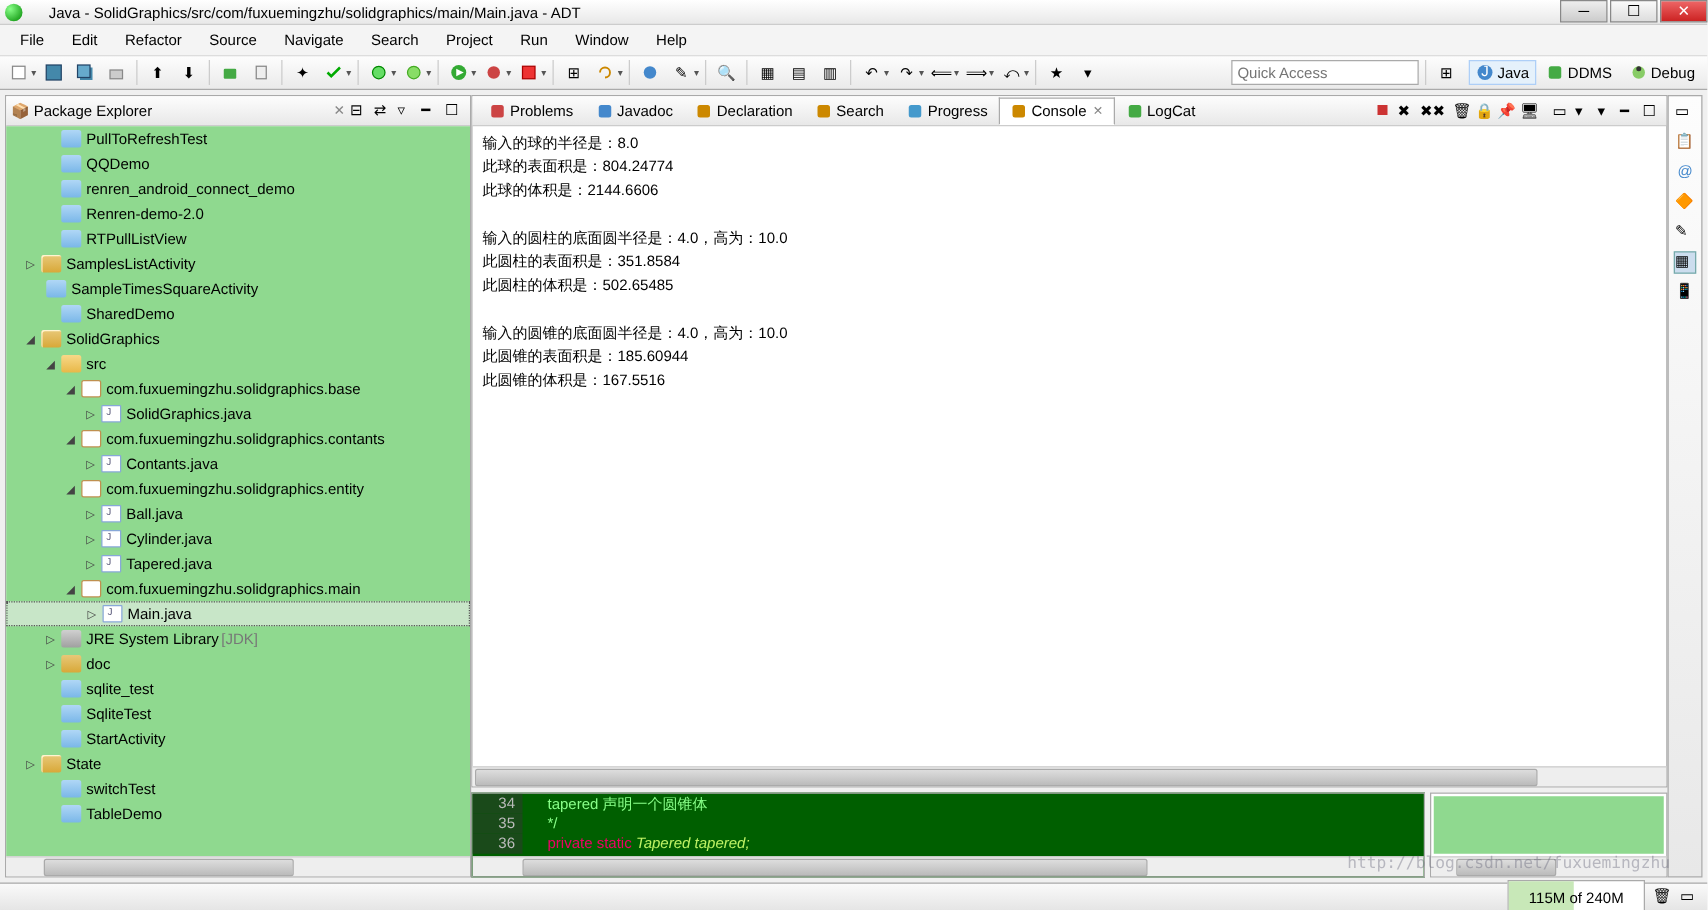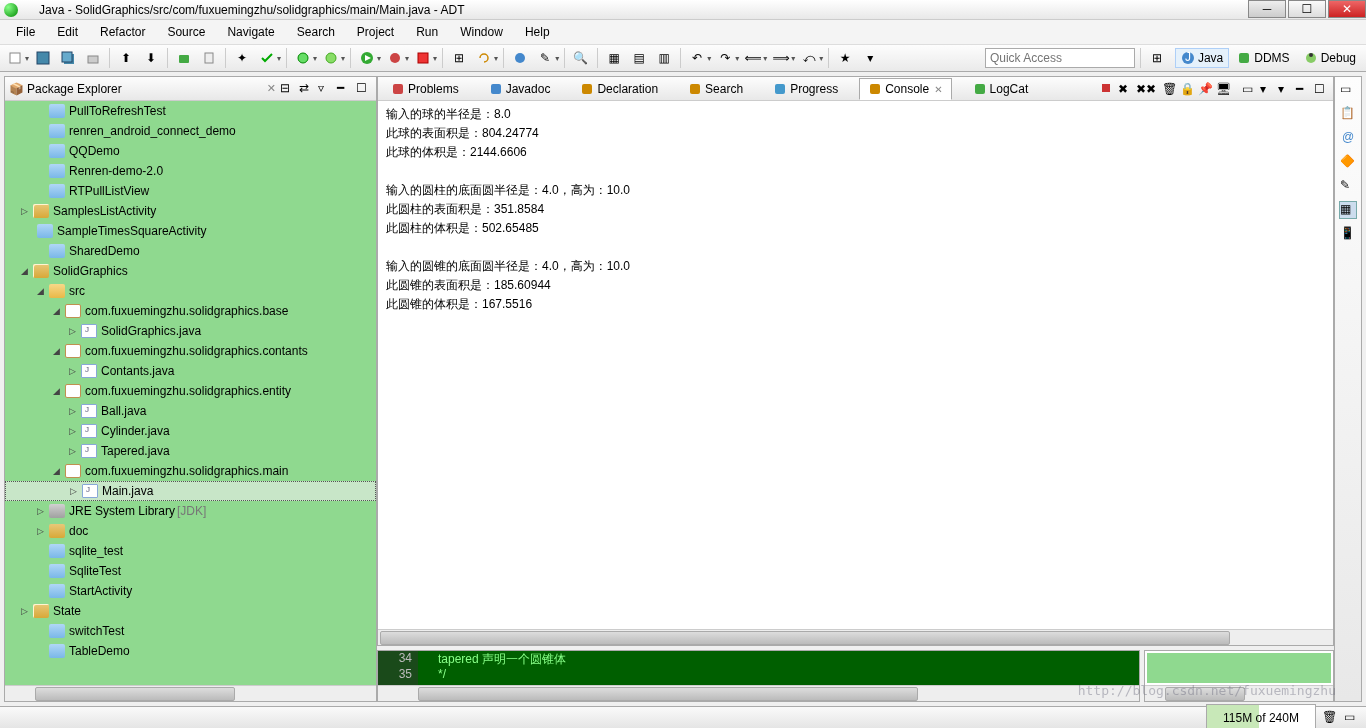--- a/index.html
+++ b/index.html
@@ -48,32 +48,32 @@
 .icon-folder-open { background: linear-gradient(#e8c878,#d8a838); border-radius: 2px; }
 .icon-proj { background: linear-gradient(#e8c878,#d8a838); border-radius: 2px; box-shadow: inset 1px 1px 0 #fff5d0; }
 .icon-src { background: linear-gradient(#f8d888,#e8b848); border-radius: 2px; }
 .icon-pkg { background: #fff; border: 1px solid #c09050; border-radius: 2px; }
 .icon-java { background: #fff; border: 1px solid #88a8d8; border-radius: 1px; position: relative; }
 .icon-java::after { content: "J"; position: absolute; font-size: 8px; color: #557; left: 3px; top: 0; }
 .icon-lib { background: linear-gradient(#d0d0d0,#a0a0a0); border-radius: 2px; }
 
 .center-pane { flex: 1; display: flex; flex-direction: column; margin: 4px 0; gap: 4px; }
 .top-views { flex: 1; background: #fff; border: 1px solid #aaa; display: flex; flex-direction: column; min-height: 0; }
-.tabs-row { height: 24px; background: linear-gradient(#fdfdfd,#e8e8e8); display: flex; align-items: center; padding: 0 4px; gap: 12px; border-bottom: 1px solid #ccc; }
+.tabs-row { height: 24px; background: linear-gradient(#fdfdfd,#e8e8e8); display: flex; align-items: center; padding: 0 4px; gap: 0; border-bottom: 1px solid #ccc; }
 .tab { padding: 2px 8px; display: flex; align-items: center; gap: 3px; border: 1px solid transparent; border-bottom: none; height: 22px; }
 .tab.active { background: #fff; border: 1px solid #aaa; border-bottom: 1px solid #fff; margin-bottom: -1px; }
 .tab .ico { width: 14px; height: 14px; }
 .tab .close { color: #888; font-size: 10px; margin-left: 2px; }
 .tab-toolbar { margin-left: auto; display: flex; gap: 2px; }
 .tab-toolbar .tbtn { width: 16px; height: 16px; border: 1px solid transparent; }
 
 .console-body { flex: 1; overflow: auto; padding: 4px 8px; font-family: Consolas, monospace; font-size: 13px; line-height: 19px; white-space: pre; }
 .console-body .line { display: block; }
 
-.bottom-views { height: 52px; display: flex; gap: 4px; }
+.bottom-views { height: 68px; display: flex; gap: 4px; }
 .code-snippet { flex: 1; background: #005f00; border: 1px solid #aaa; overflow: hidden; position: relative; }
 .code-line { display: flex; font-family: Consolas, monospace; font-size: 12px; height: 16px; }
 .code-line .num { width: 40px; text-align: right; padding-right: 6px; color: #bbb; background: #1a4a1a; }
 .code-line .txt { padding-left: 20px; color: #6ae; }
 .code-line .kw { color: #e06; }
 .code-line .cmt { color: #8f8; }
 .code-line .cls { color: #bef264; font-style: italic; }
 .mini-view { width: 190px; background: #fff; border: 1px solid #aaa; display: flex; flex-direction: column; }
 .mini-green { flex: 1; background: #8fd98f; margin: 2px; }
 
@@ -284,26 +284,26 @@
     </div>
     <div class="tree" id="tree">
         <div class="tree-item" style="padding-left: 32px;">
           <span class="twisty"></span>
           <span class="icon icon-folder"></span>
           <span class="label">PullToRefreshTest</span>
         </div>
         <div class="tree-item" style="padding-left: 32px;">
           <span class="twisty"></span>
           <span class="icon icon-folder"></span>
+          <span class="label">QQDemo</span>
+        </div>
+        <div class="tree-item" style="padding-left: 32px;">
+          <span class="twisty"></span>
+          <span class="icon icon-folder"></span>
           <span class="label">renren_android_connect_demo</span>
-        </div>
-        <div class="tree-item" style="padding-left: 32px;">
-          <span class="twisty"></span>
-          <span class="icon icon-folder"></span>
-          <span class="label">QQDemo</span>
         </div>
         <div class="tree-item" style="padding-left: 32px;">
           <span class="twisty"></span>
           <span class="icon icon-folder"></span>
           <span class="label">Renren-demo-2.0</span>
         </div>
         <div class="tree-item" style="padding-left: 32px;">
           <span class="twisty"></span>
           <span class="icon icon-folder"></span>
           <span class="label">RTPullListView</span>

